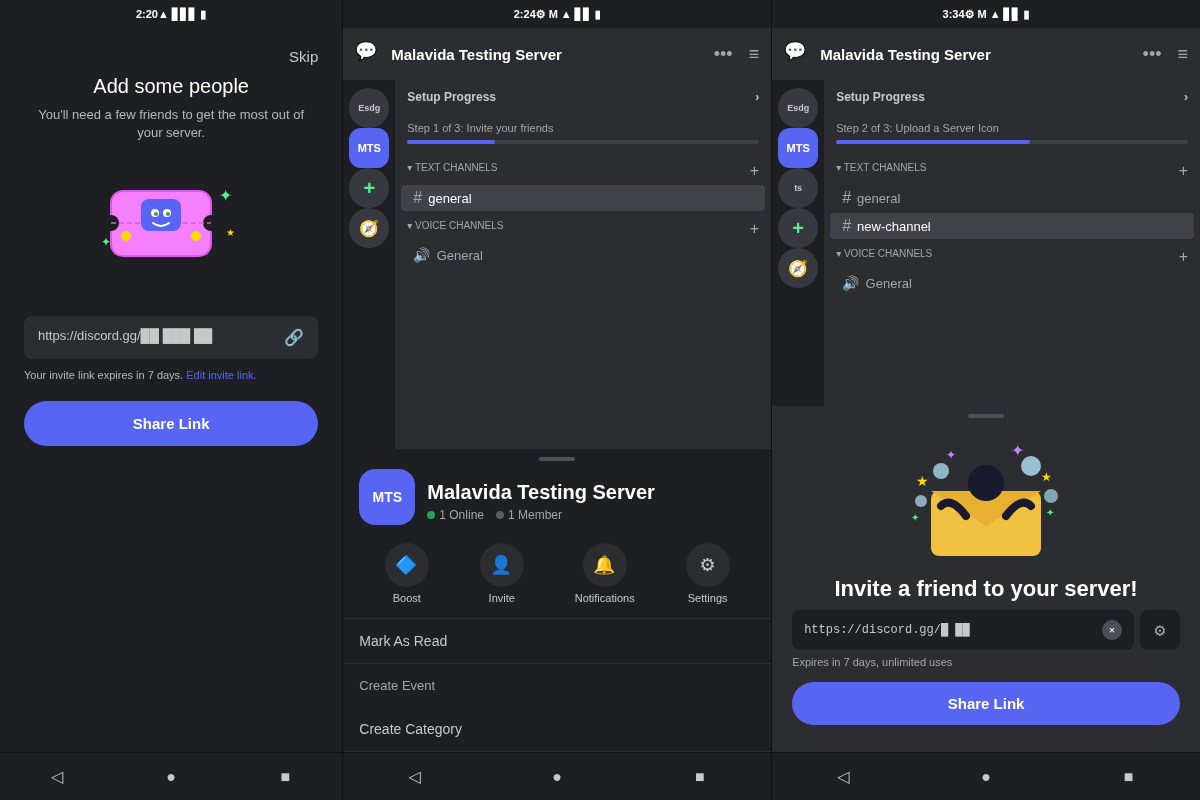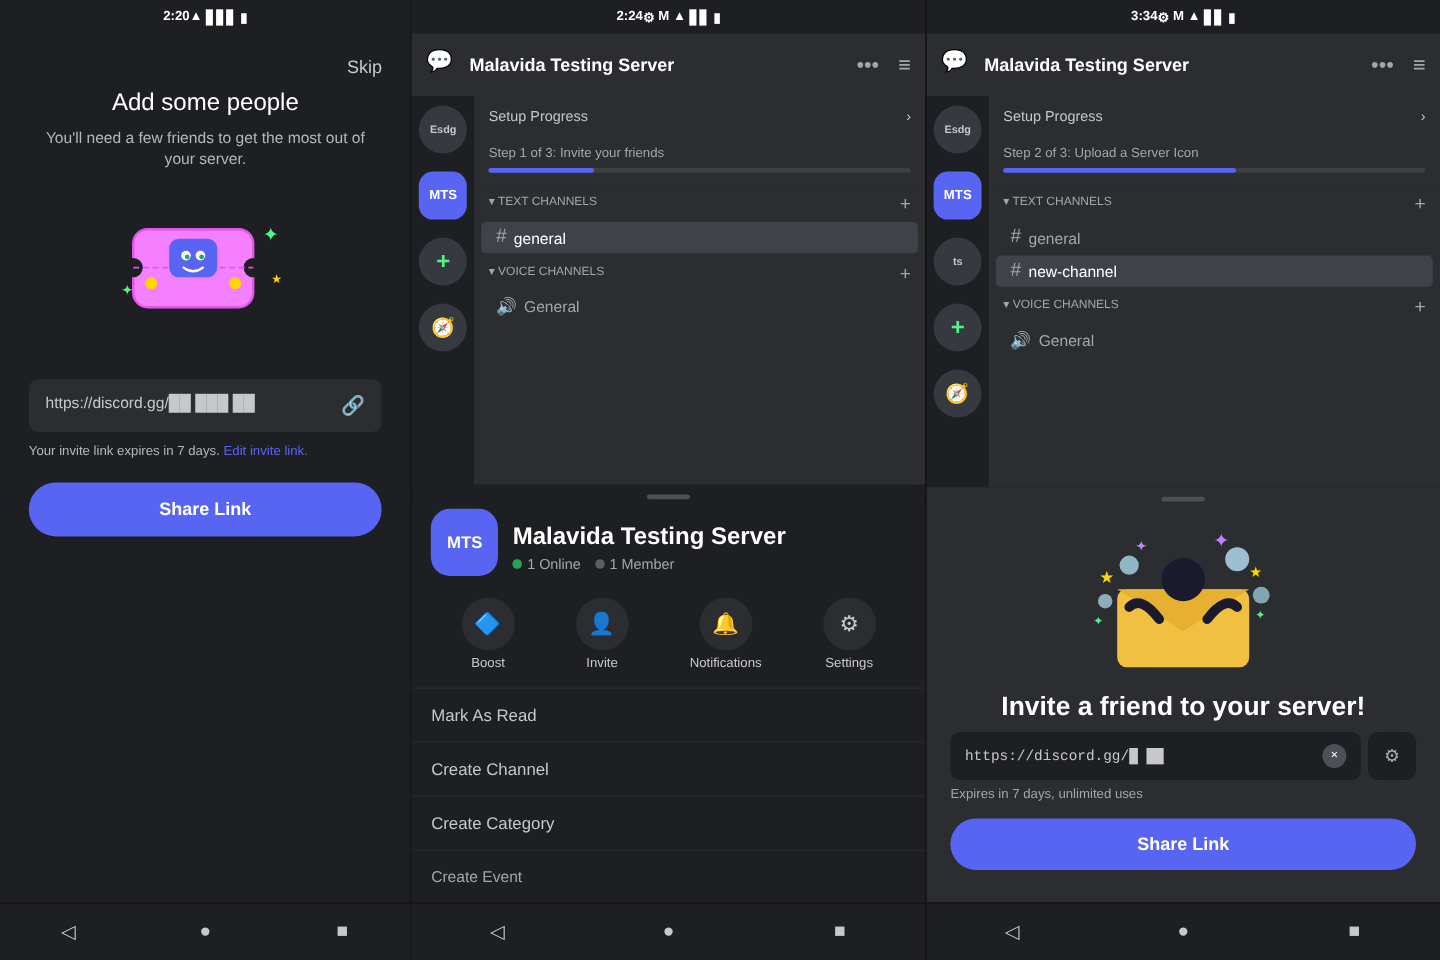--- a/index.html
+++ b/index.html
@@ -163,21 +163,21 @@
     }
     .hamburger {
       color: #a3a6aa;
       font-size: 18px;
       margin-left: 8px;
     }
 
     .sidebar-server-list {
       display: flex;
       flex-direction: column;
-      gap: 15px;
+      gap: 0;
       padding: 8px 6px;
       align-items: center;
       background: #1e1f22;
       width: 52px;
       min-width: 52px;
     }
     .server-icon-pill {
       width: 40px;
       height: 40px;
       border-radius: 50%;
@@ -216,21 +216,21 @@
       display: flex;
       flex-direction: column;
       overflow-y: auto;
     }
     .setup-progress {
       padding: 10px 12px;
       background: #2b2d31;
     }
     .setup-title {
       font-size: 12px;
-      font-weight: 400;
+      font-weight: 700;
       color: #c7c8ca;
       display: flex;
       justify-content: space-between;
     }
     .setup-step {
       font-size: 11px;
       color: #a3a6aa;
       margin-top: 18px;
     }
     .progress-bar-track {
@@ -615,23 +615,22 @@
         <div class="action-icon-circle">🔔</div>
         <span>Notifications</span>
       </div>
       <div class="action-item">
         <div class="action-icon-circle">⚙</div>
         <span>Settings</span>
       </div>
     </div>
 
     <div class="sheet-menu-item">Mark As Read</div>
-    <div class="sheet-menu-item">Create Channel</div>
+    <div class="sheet-menu-item" style="font-size:13px; color:#a3a6aa; border-bottom:none;">Create Event</div>
     <div class="sheet-menu-item">Create Category</div>
-    <div class="sheet-menu-item" style="font-size:13px; color:#a3a6aa; border-bottom:none;">Create Event</div>
   </div>
 
   <div class="nav-bar">
     <span class="nav-icon">◁</span>
     <span class="nav-icon">●</span>
     <span class="nav-icon">■</span>
   </div>
 </div>
 
 <div class="phone3">

